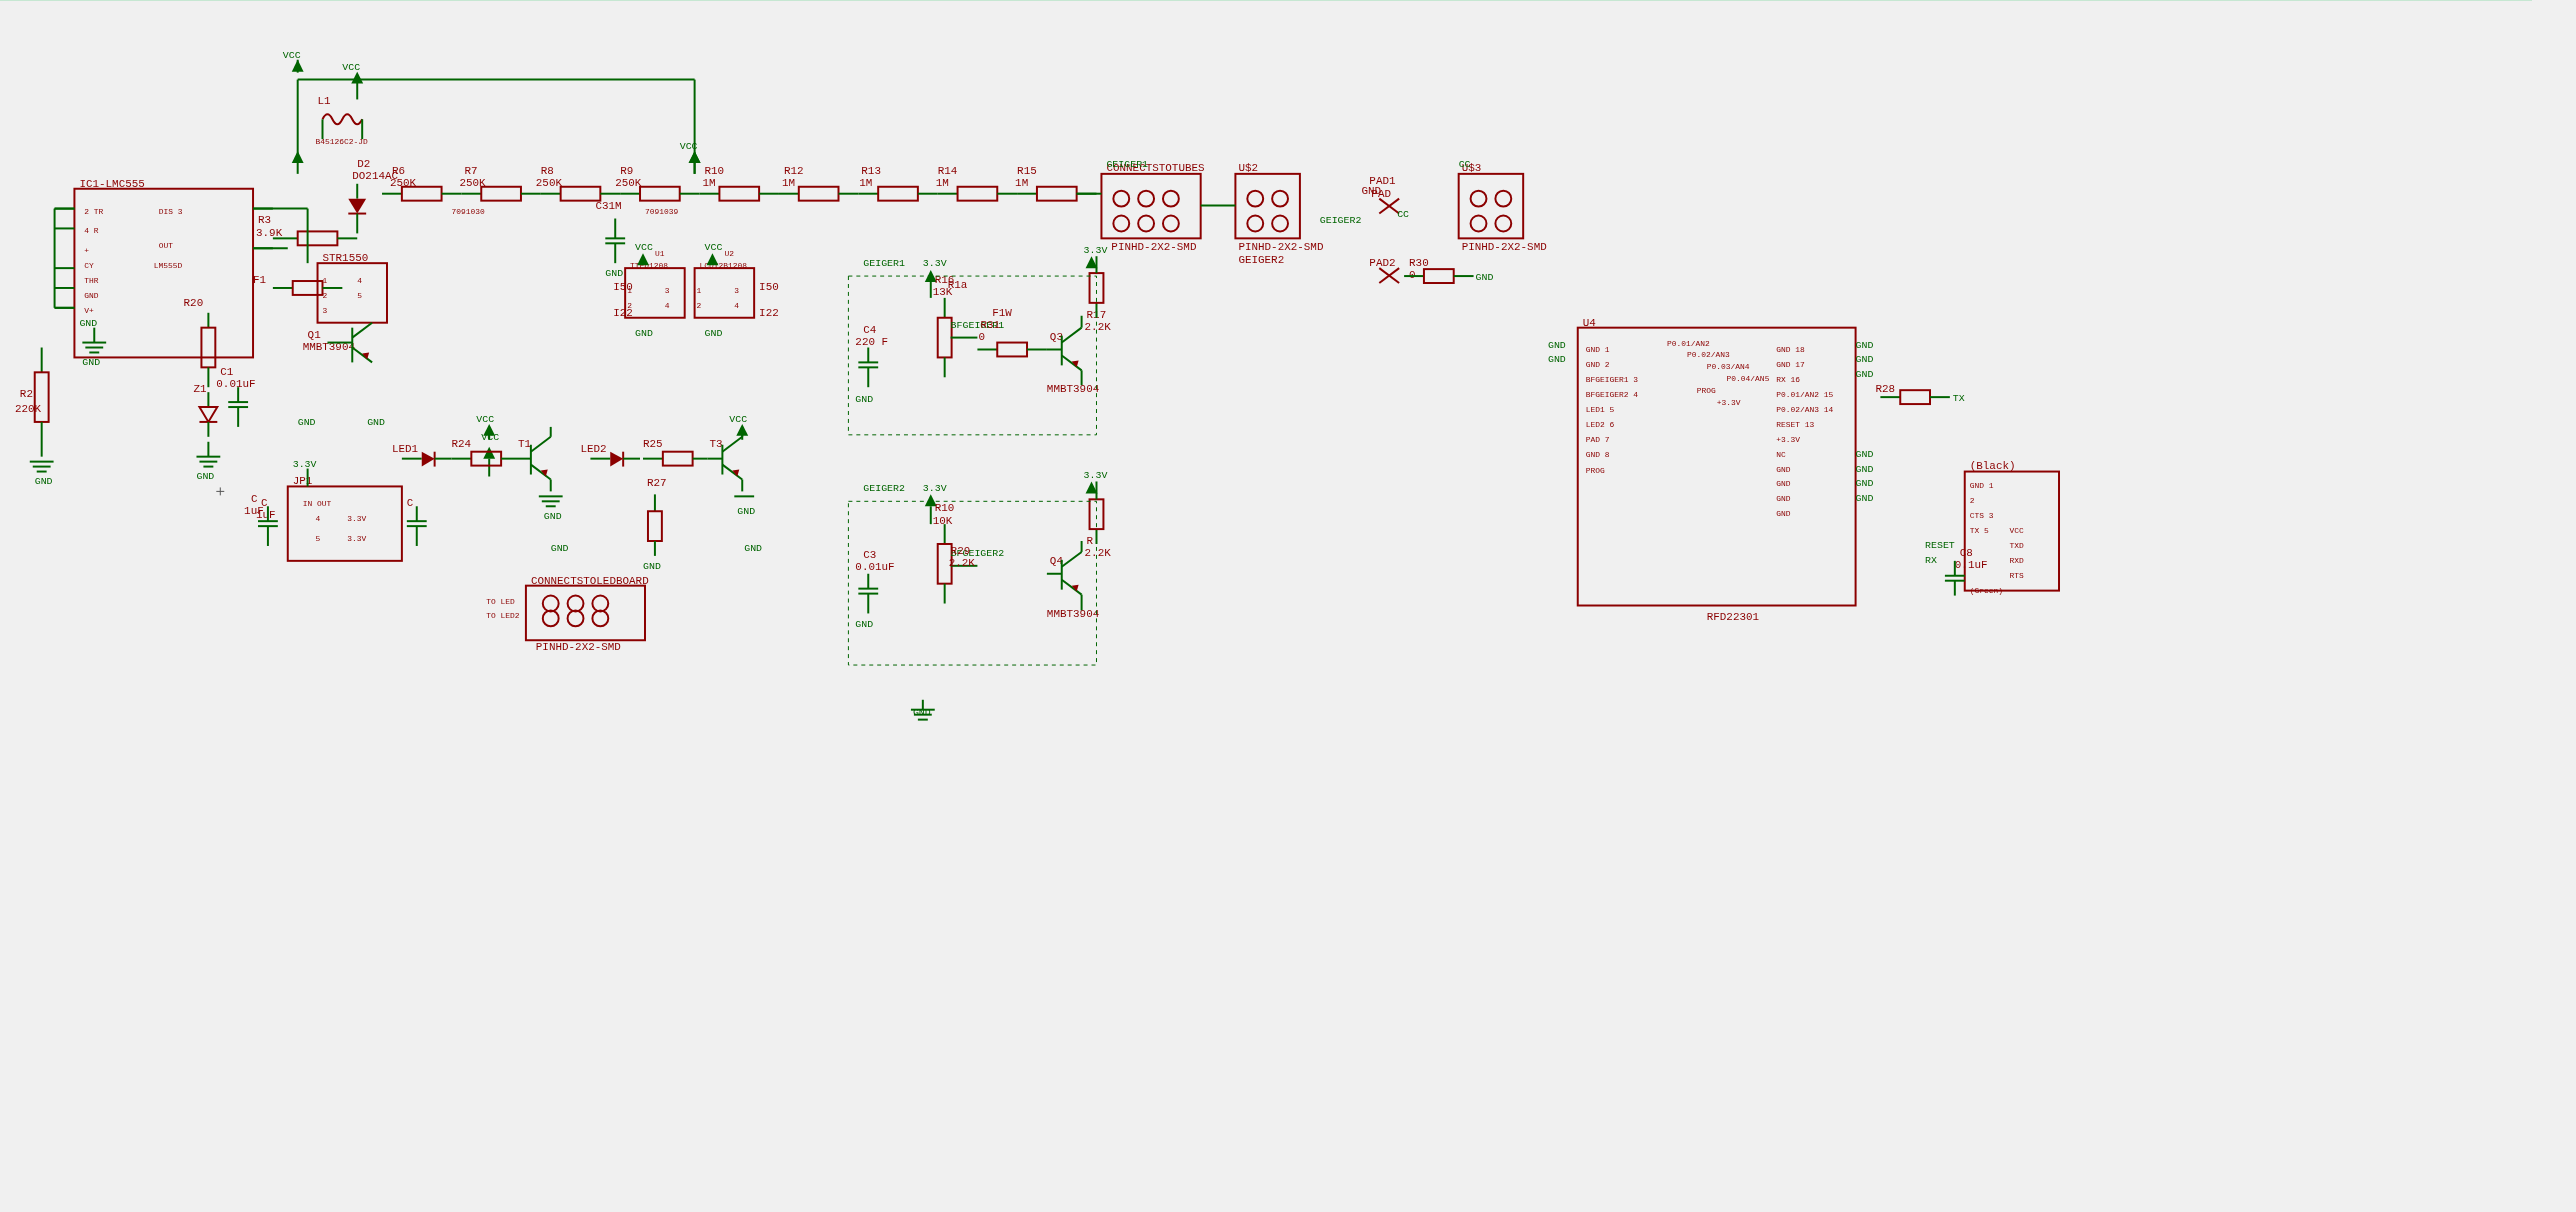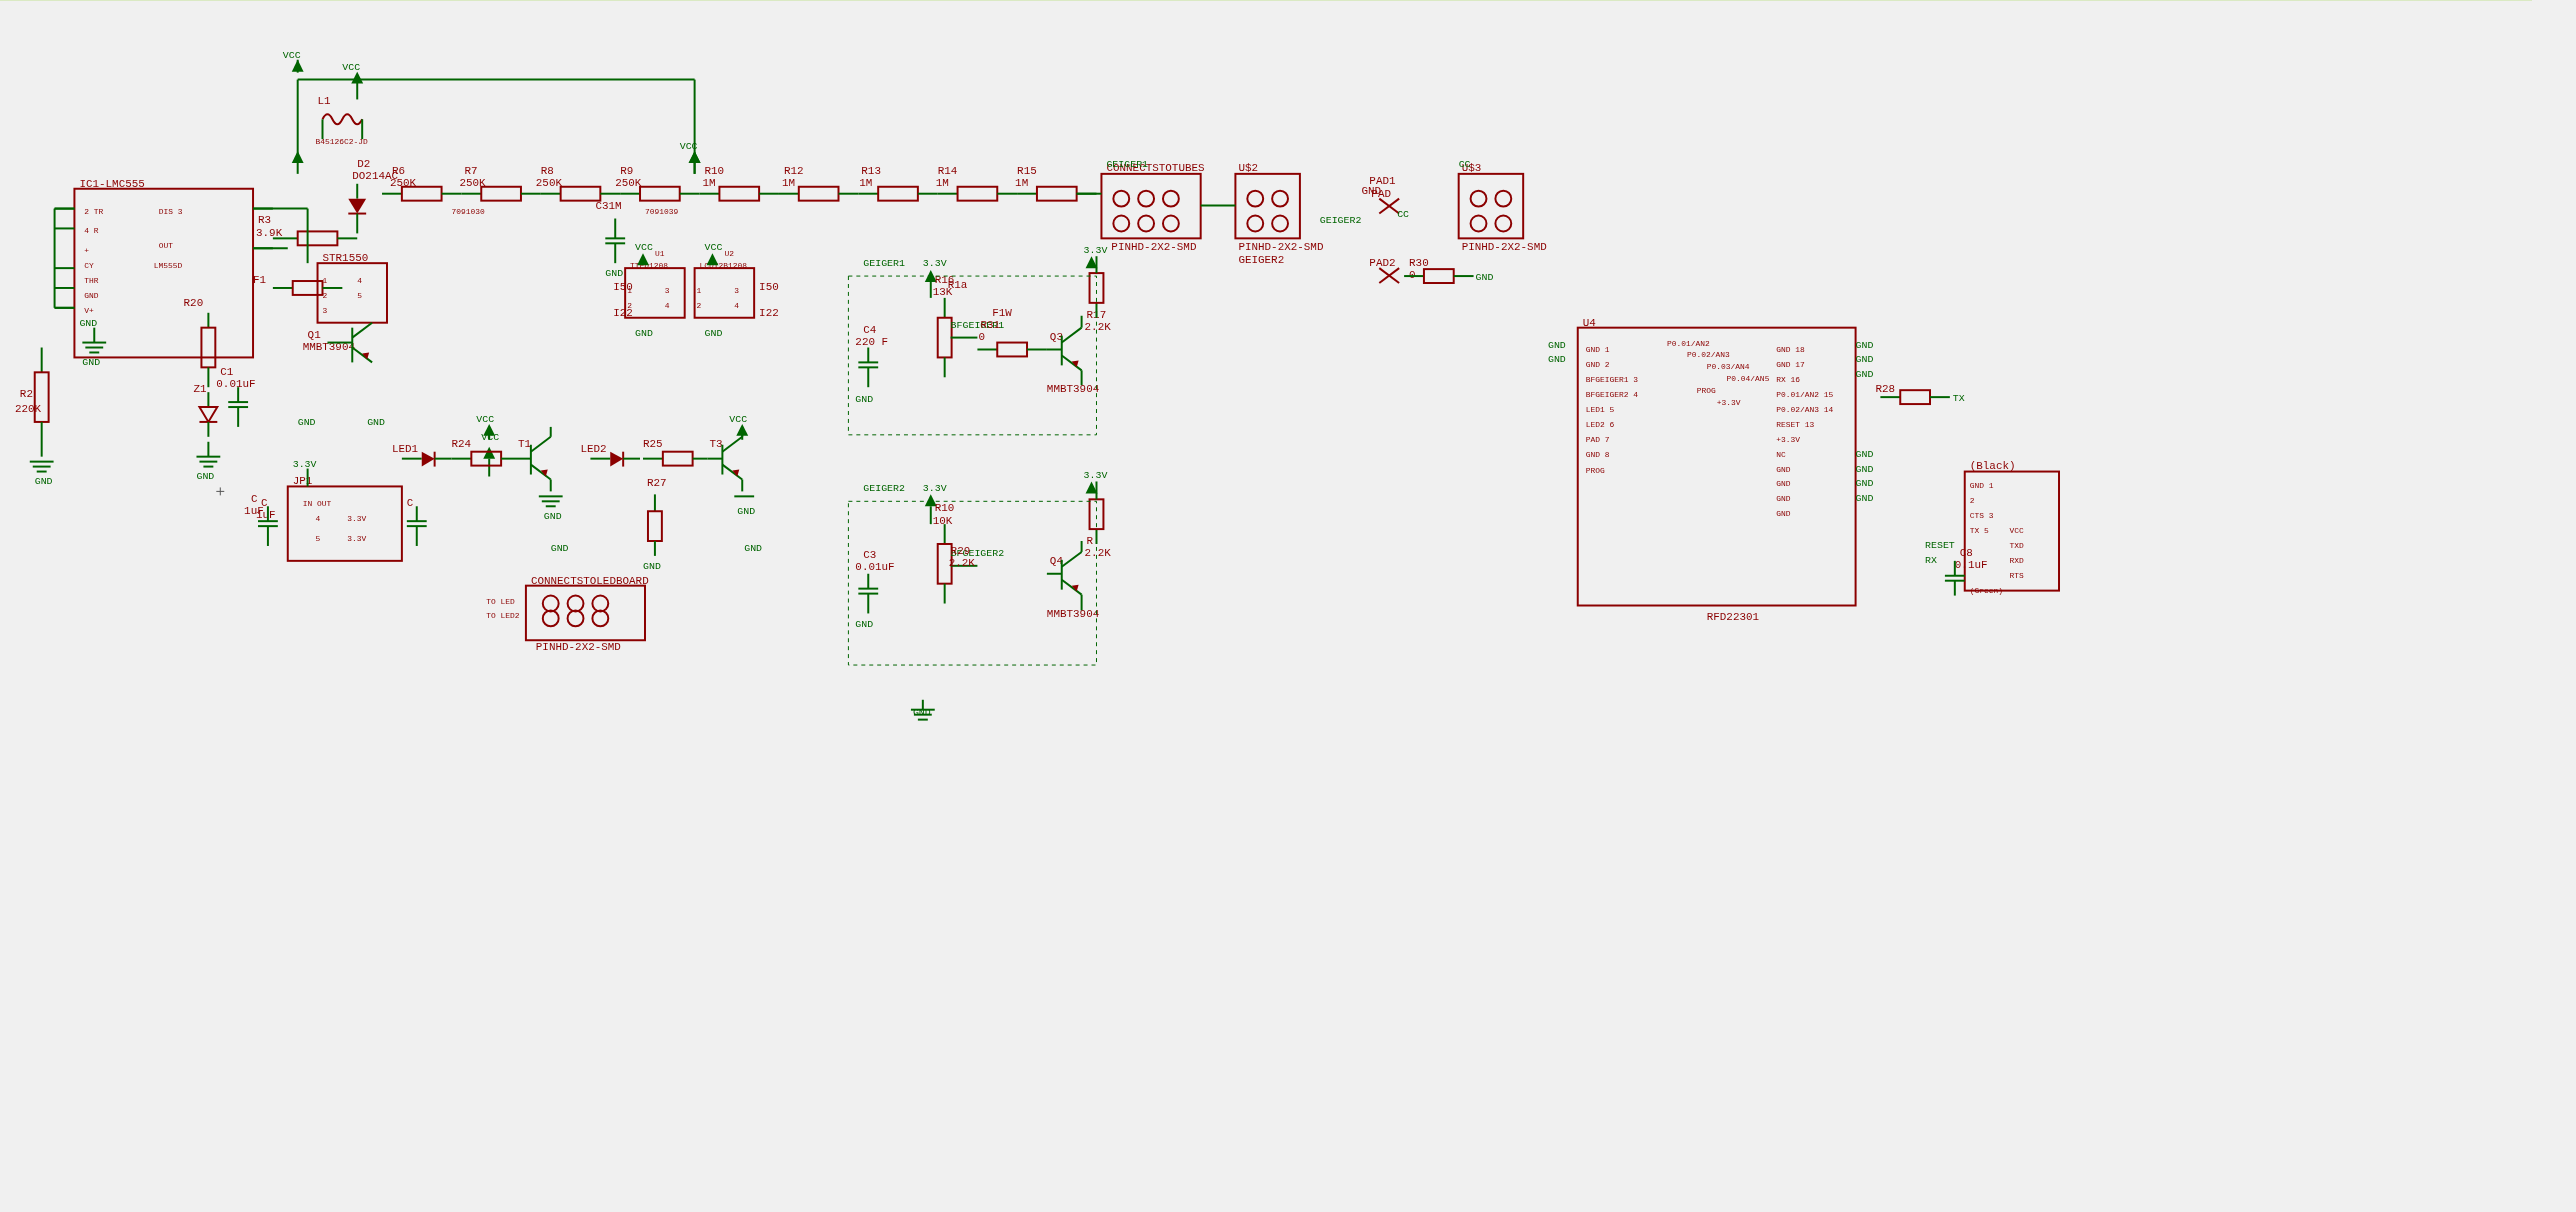--- a/index.html
+++ b/index.html
@@ -8,21 +8,21 @@
       width: 2576px;
       height: 1213px;
       overflow: hidden;
       font-family: 'Courier New', monospace;
       position: relative;
     }
     #schematic-canvas {
       width: 2532px;
       height: 1213px;
       position: relative;
-      background: #84cc16;
+      background: #22c55e;
       text-align: center;
     }
     svg {
       position: absolute;
       top: 0;
       left: 0;
       width: 2576px;
       height: 1213px;
     }
     .component-label {

